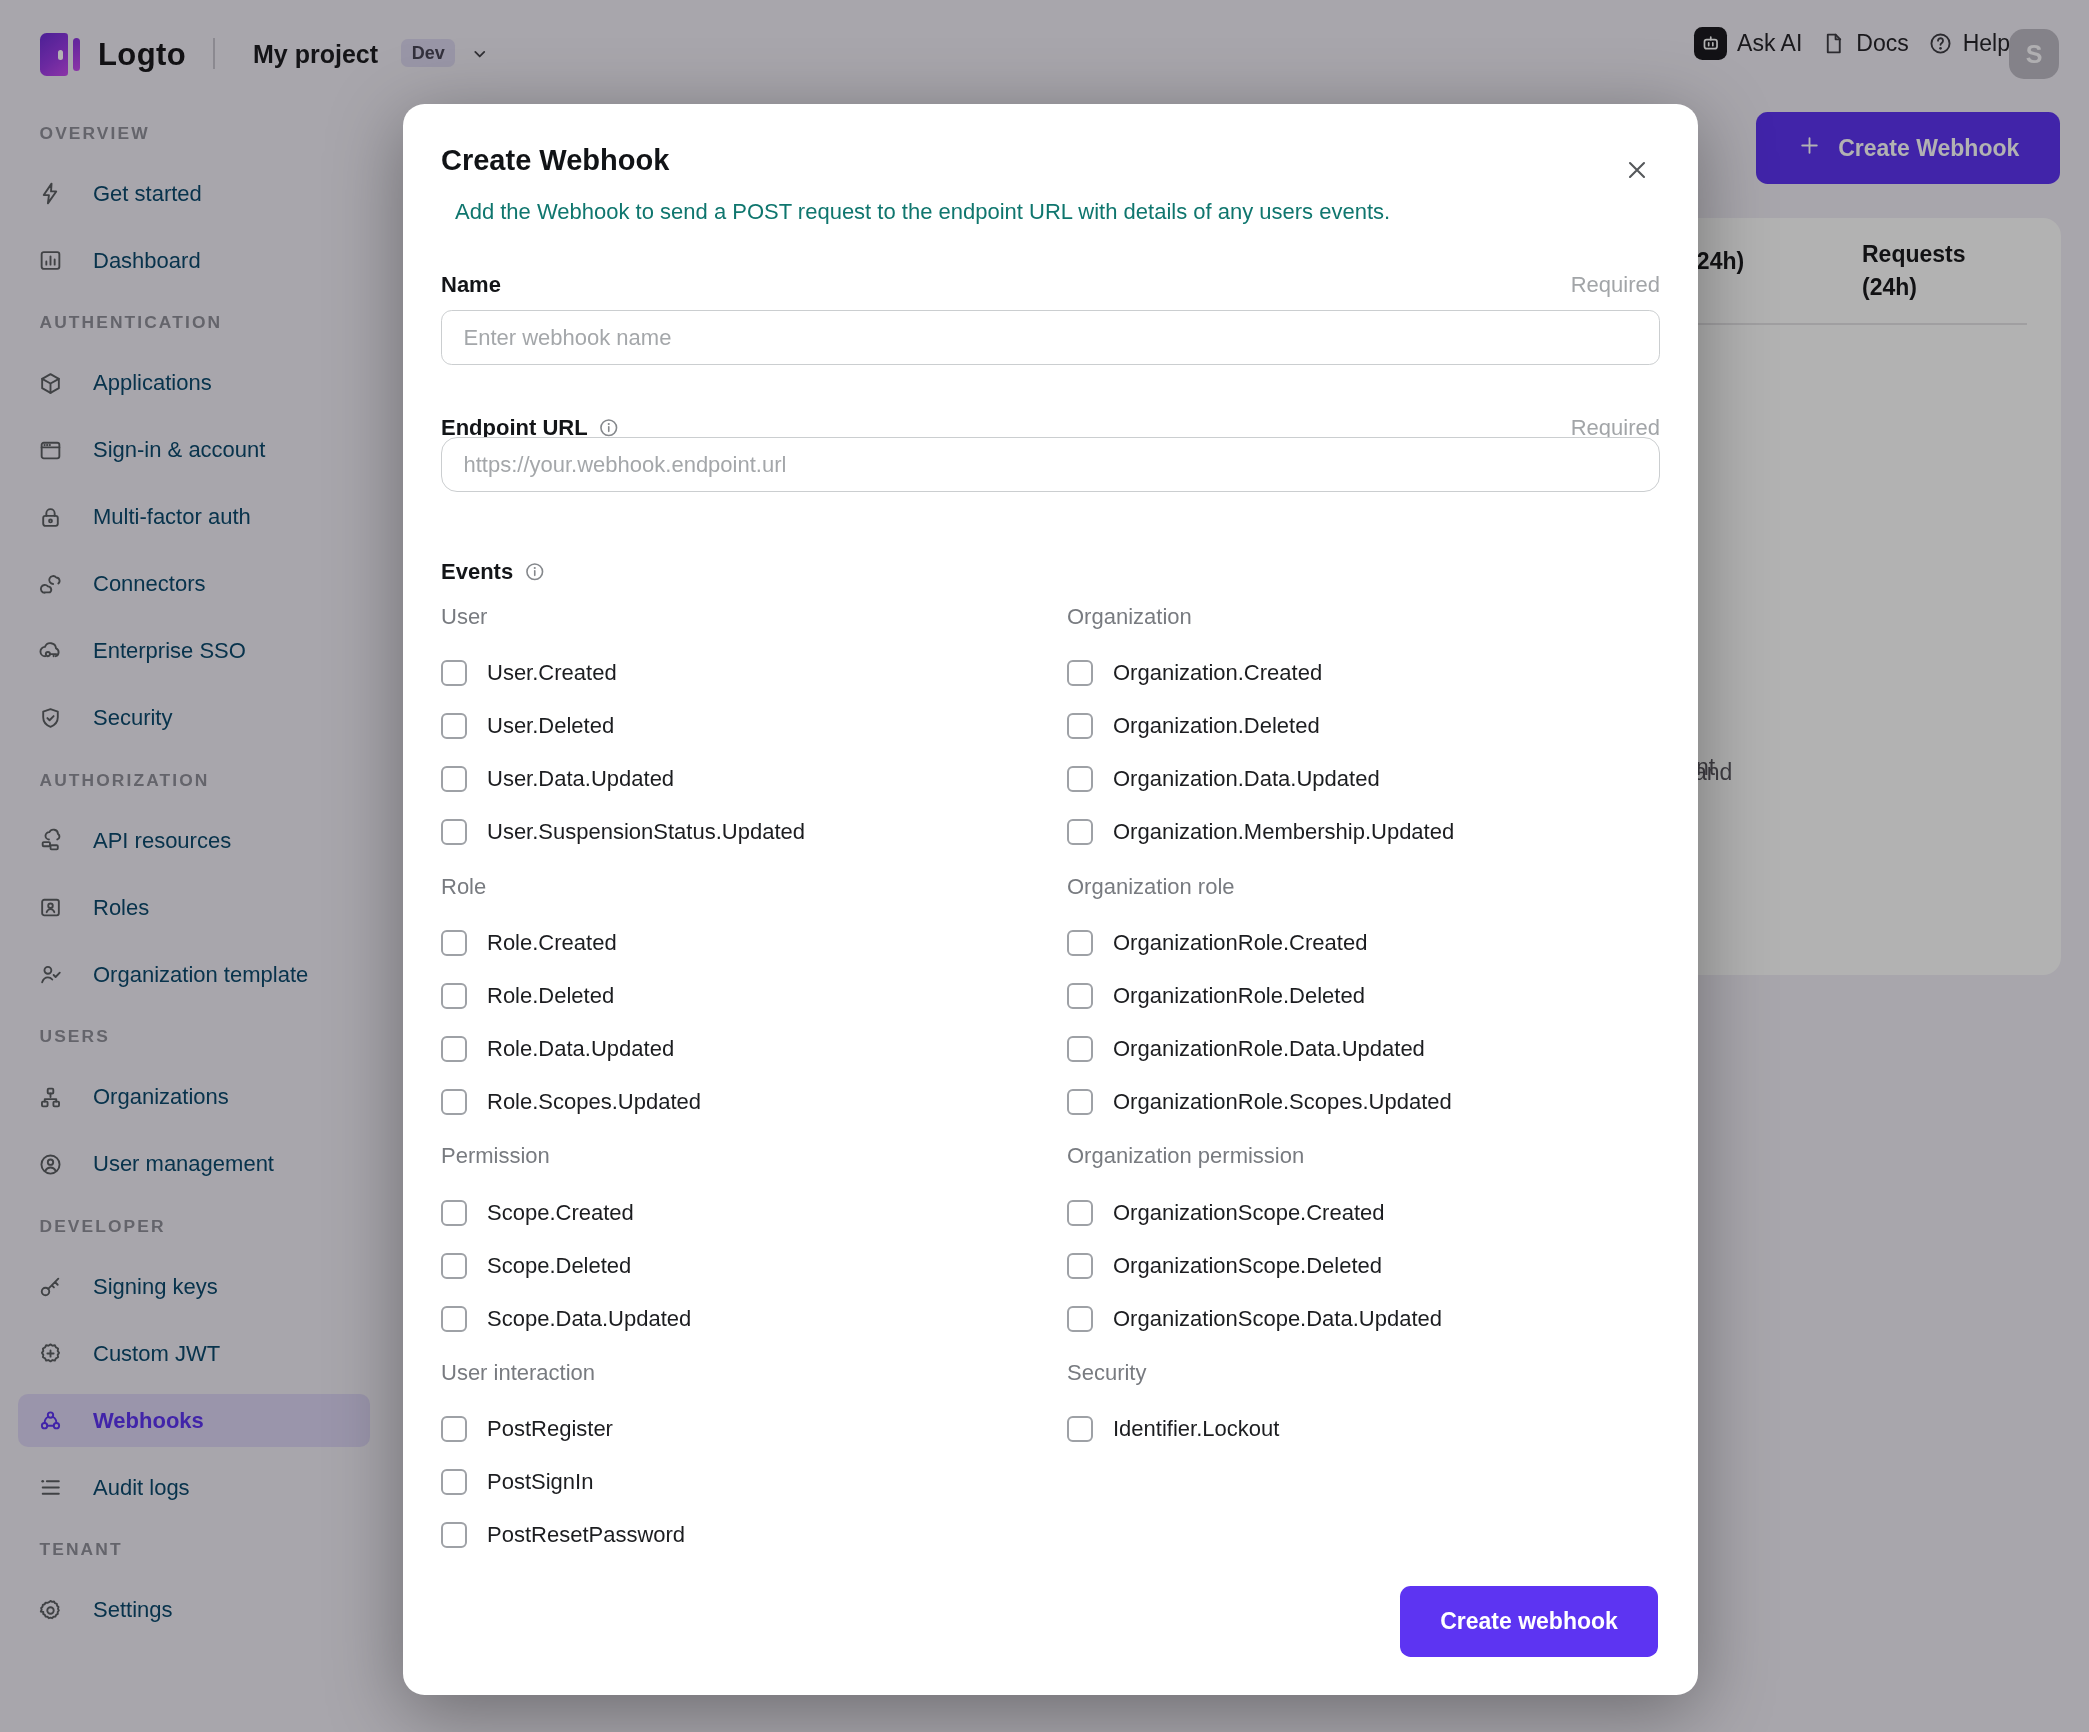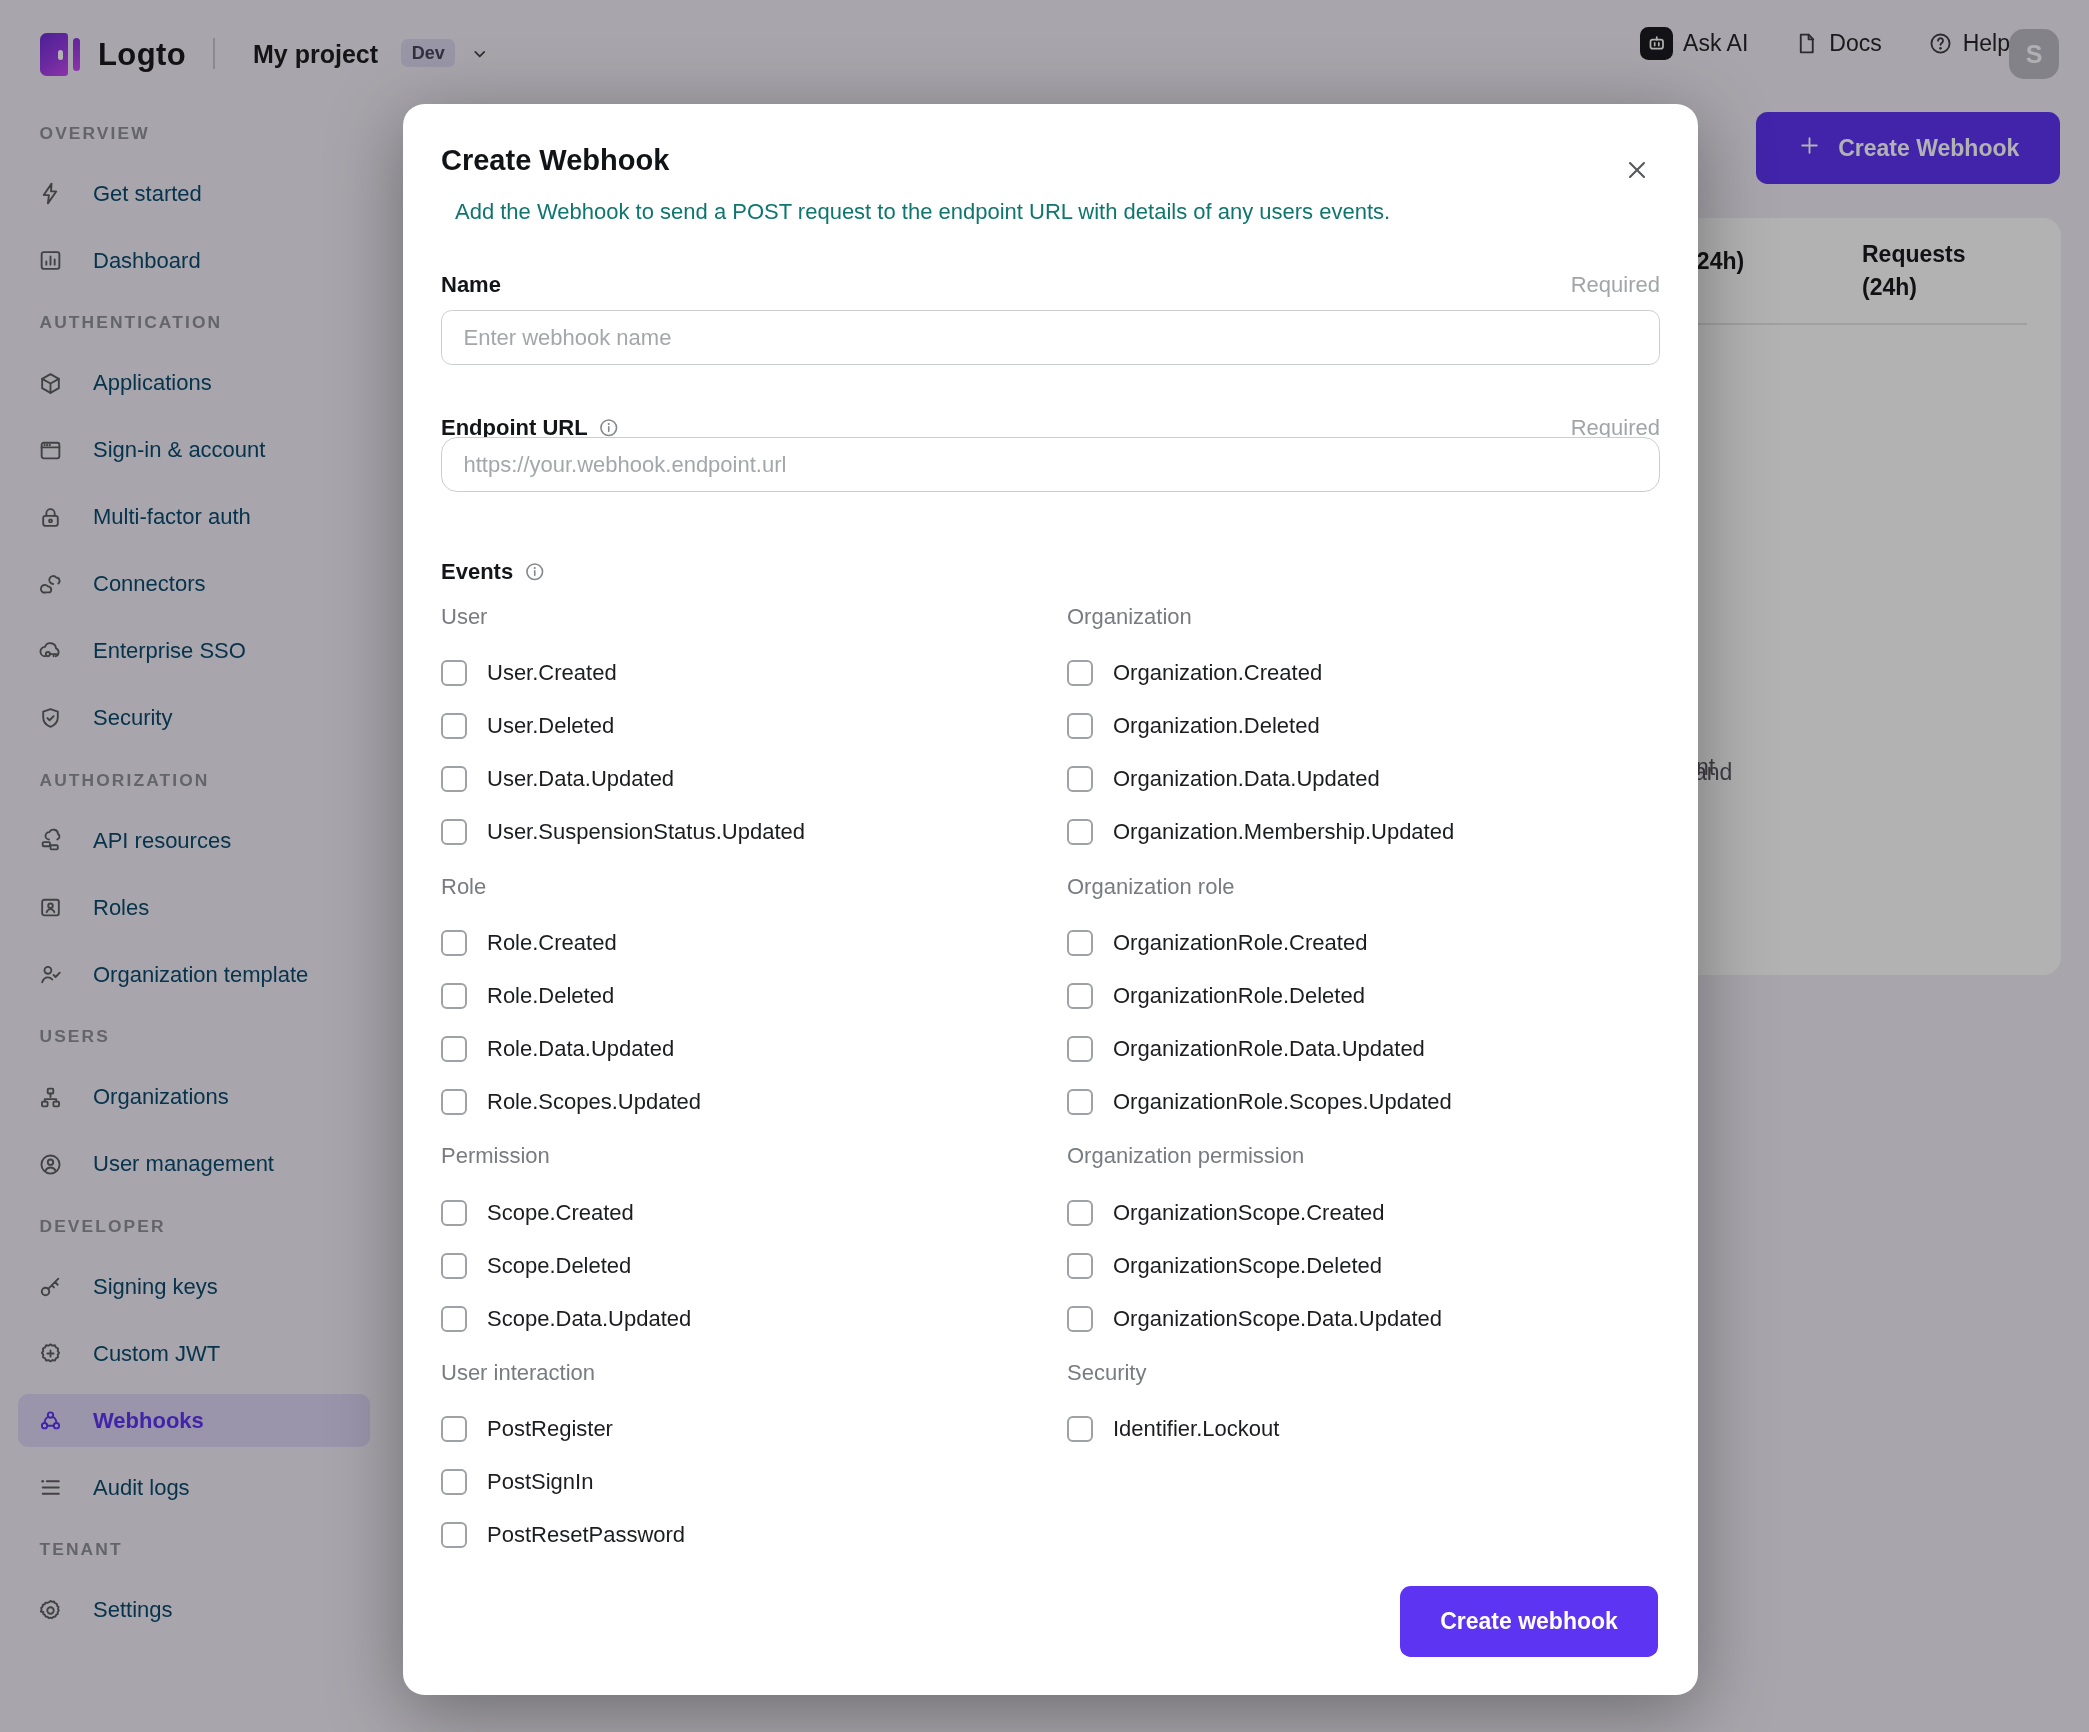--- a/index.html
+++ b/index.html
@@ -12,21 +12,21 @@
   .logo-wrap { position:absolute; left:40px; top:33px; display:flex; align-items:center; gap:17px; }
   .logo-mark { position:relative; width:41px; height:43px; }
   .logo-door { position:absolute; left:0; top:0; width:28px; height:43px; border-radius:6.6px 3.3px 3.3px 6.6px; background:linear-gradient(140deg,#6D2FD6 0%,#9A3BE6 55%,#C84BF0 100%); }
   .logo-door::after { content:""; position:absolute; right:5px; top:16.5px; width:5px; height:10.7px; border-radius:3.3px; background:#fff; }
   .logo-bar { position:absolute; left:33px; top:5px; width:7.4px; height:33px; border-radius:4.1px; background:linear-gradient(160deg,#8A35DF,#C84BF0); }
   .logo-text { font-size:31px; font-weight:700; color:#1A191E; letter-spacing:0.4px; }
   .hdr-divider { position:absolute; left:213px; top:38px; width:1.7px; height:31px; background:#C7C4CE; }
   .project-name { position:absolute; left:253px; top:40px; font-size:25px; font-weight:600; color:#1E1D22; }
   .env-badge { position:absolute; left:401px; top:39px; height:28px; padding:0 10.7px; border-radius:6.6px; background:#DCD7EF; color:#4A4758; font-size:18px; font-weight:600; display:flex; align-items:center; }
   .proj-chevron { position:absolute; left:469px; top:43px; color:#46454B; }
-  .hdr-actions { position:absolute; right:80px; top:27px; display:flex; align-items:center; gap:46px; }
+  .hdr-actions { position:absolute; right:80px; top:27px; display:flex; align-items:center; gap:19px; }
   .hdr-action { display:flex; align-items:center; gap:10px; font-size:23px; color:#26252A; cursor:pointer; background:none; border:none; font-family:inherit; }
   .hdr-action .ic { color:#3E3D44; display:flex; }
   .ask-ai-ic { width:33px; height:33px; border-radius:8.3px; background:#1C1B20; display:flex; align-items:center; justify-content:center; color:#fff; }
   .avatar { position:absolute; right:31px; top:29px; width:50px; height:50px; border-radius:15px; background:#BDBAC4; color:#FCFBFE; font-size:25px; font-weight:600; display:flex; align-items:center; justify-content:center; }
 
   
   .sidebar { position:absolute; left:0; top:104px; width:388px; padding:16.5px 18px 0 18px; }
   .sb-section-label { margin:23px 0 21.5px 21.5px; font-size:17.4px; font-weight:700; letter-spacing:2.1px; color:#90909A; line-height:25px; }
   .sidebar > .sb-section:first-child .sb-section-label { margin-top:0; }
   .sb-item { height:53px; margin-bottom:14px; border-radius:10px; display:flex; align-items:center; padding-left:20px; gap:30px; font-size:22px; color:#0c4a6e; cursor:pointer; }

